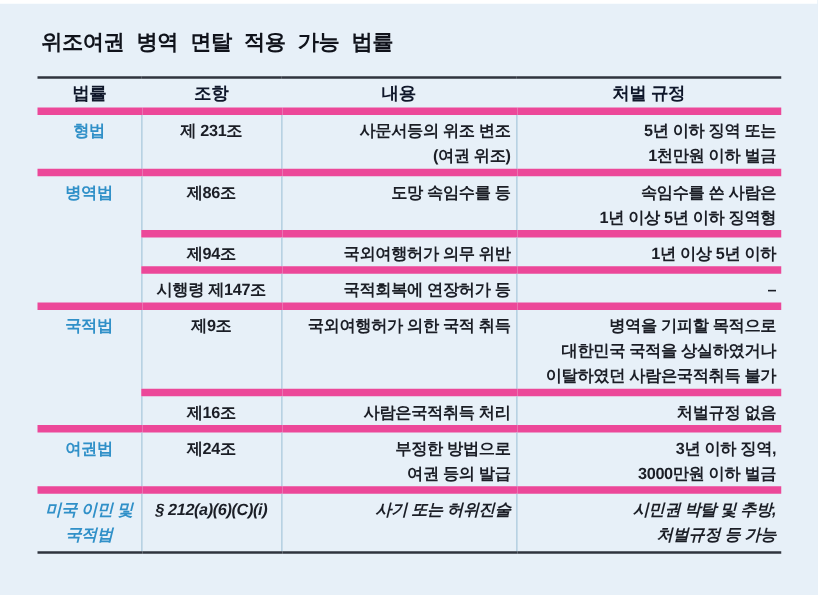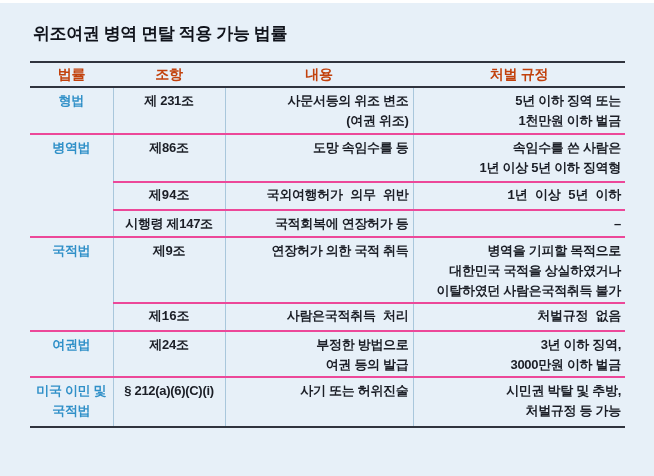--- a/index.html
+++ b/index.html
@@ -17,46 +17,47 @@
     width: 654px;
     height: 3px;
     background: #ffffff;
   }
   .title {
     margin: 19px 0 0 33px;
     font-size: 17px;
     font-weight: 700;
     color: #10131b;
     letter-spacing: -0.4px;
+    font-family: Liberation Mono, monospace;
   }
   table.law-table {
     border-collapse: collapse;
     table-layout: fixed;
     width: 595px;
     margin: 16px 0 0 30px;
   }
   table.law-table col.c1 { width: 83px; }
   table.law-table col.c2 { width: 112px; }
   table.law-table col.c3 { width: 188px; }
   table.law-table col.c4 { width: 212px; }
 
   thead th {
     border-top: 2px solid #30343e;
     border-bottom: 2px solid #30343e;
     height: 23px;
     font-size: 14px;
     font-weight: 700;
-    color: #c2410c;
+    color: #0f172a;
     text-align: center;
     vertical-align: middle;
     padding: 0;
     letter-spacing: -0.3px;
   }
   tbody td {
-    border-top: 2px solid #ec4899;
+    border-top: 6px solid #ec4899;
     vertical-align: top;
     font-size: 13px;
     font-weight: 700;
     color: #1b1e26;
     line-height: 20px;
     padding: 3px 4px 0 4px;
     white-space: pre-line;
     letter-spacing: -0.3px;
     overflow: hidden;
   }
@@ -72,25 +73,25 @@
   }
   td.content, td.penalty {
     text-align: right;
     padding-left: 10px;
   }
   td.vline {
     border-left: 1px solid #a9c7dc;
   }
   tr.h47 { height: 47px; }
   tr.h48 { height: 48px; }
-  tr.h28 { height: 28px; font-family: Liberation Mono, monospace; }
+  tr.h28 { height: 28px; }
   tr.h27 { height: 27px; }
   tr.h66 { height: 66px; }
   tr.h46 { height: 46px; }
-  tr.h50 { height: 50px; }
+  tr.h50 { height: 50px; font-style: italic; }
 </style>
 </head>
 <body>
 
 <div class="top-edge"></div>
 
 <div class="title">위조여권 병역 면탈 적용 가능 법률</div>
 
 <table class="law-table">
   <colgroup>
@@ -129,21 +130,21 @@
       <td class="penalty vline">1년 이상 5년 이하</td>
     </tr>
     <tr class="h27">
       <td class="article vline">시행령 제147조</td>
       <td class="content vline">국적회복에 연장허가 등</td>
       <td class="penalty vline">–</td>
     </tr>
     <tr class="h66">
       <td class="law" rowspan="2">국적법</td>
       <td class="article vline">제9조</td>
-      <td class="content vline">연장허가 의한 국적 취득</td>
+      <td class="content vline">국외여행허가 의한 국적 취득</td>
       <td class="penalty vline">병역을 기피할 목적으로
 대한민국 국적을 상실하였거나
 이탈하였던 사람은국적취득 불가</td>
     </tr>
     <tr class="h28">
       <td class="article vline">제16조</td>
       <td class="content vline">사람은국적취득 처리</td>
       <td class="penalty vline">처벌규정 없음</td>
     </tr>
     <tr class="h46">

